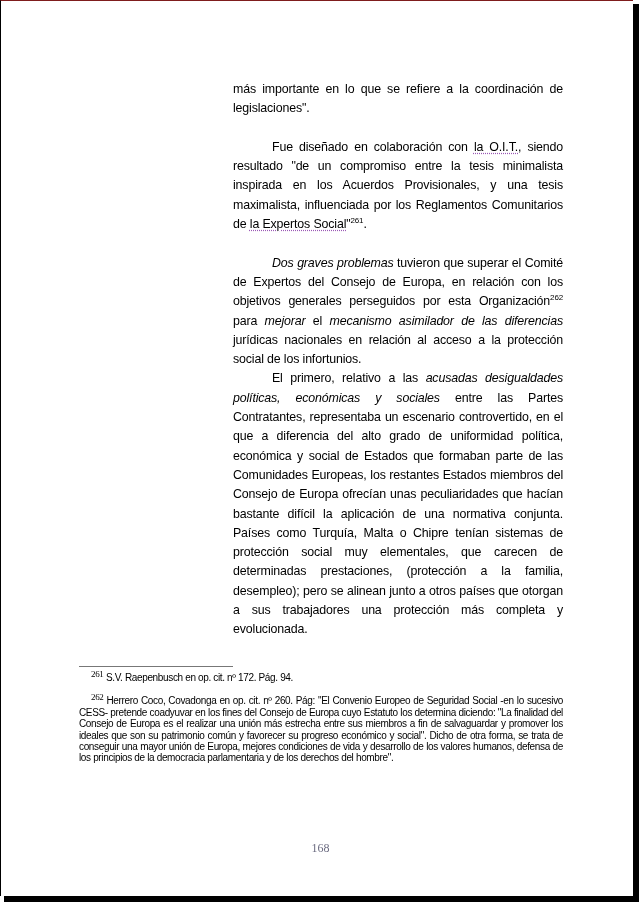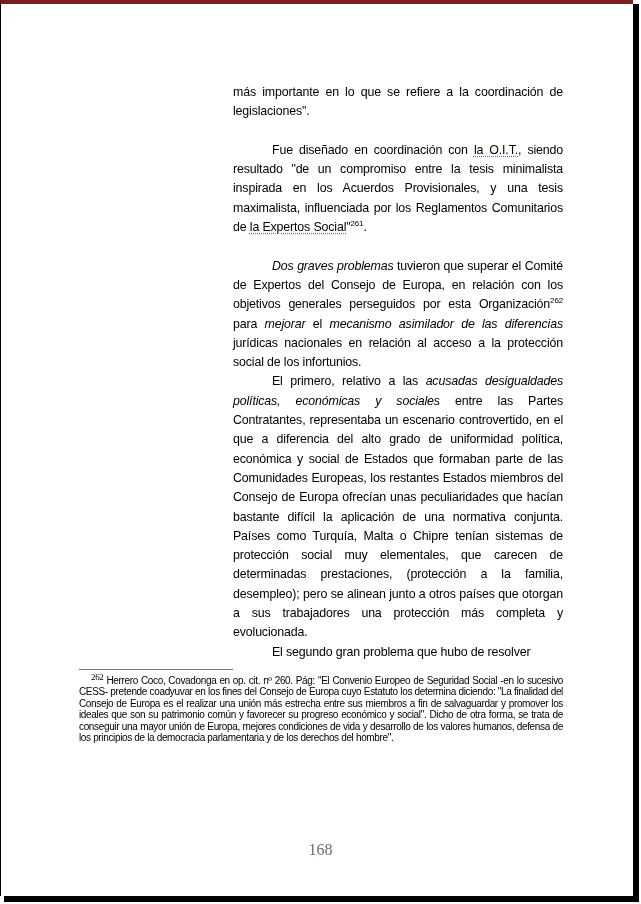--- a/index.html
+++ b/index.html
@@ -2,21 +2,21 @@
 <html><head>
 <meta charset="utf-8">
 <style>
   html, body { margin: 0; padding: 0; }
   body {
     width: 641px; height: 904px; background: #ffffff; position: relative; overflow: hidden;
     font-family: "Liberation Sans", sans-serif; color: #000;
   }
   .page {
     position: absolute; left: 0; top: 0; width: 633px; height: 896px;
-    border-left: 1px solid #000; border-top: 4px solid #7f1d1d; box-sizing: border-box;
+    border-left: 1px solid #000; border-top: 1px solid #7f1d1d; box-sizing: border-box;
     background: #fff;
   }
   .shadow-right { position: absolute; left: 633px; top: 4px; width: 6px; height: 896px; background: #000; }
   .shadow-bottom { position: absolute; left: 4px; top: 896px; width: 635px; height: 6px; background: #000; }
   .body-text {
     position: absolute; left: 232px; top: 79px; width: 330px;
     font-size: 12.4px; line-height: 19.3px; text-align: justify; letter-spacing: -0.15px;
   }
   .body-text p { margin: 0; }
   .body-text p.gap { margin-top: 19.3px; }
@@ -28,42 +28,42 @@
   .footnotes {
     position: absolute; left: 78px; top: 671px; width: 484px;
     font-size: 10px; line-height: 11.4px; letter-spacing: -0.35px; text-align: justify;
   }
   .footnotes p { margin: 0; }
   .footnotes p.fn1 { text-indent: 12px; margin-bottom: 12px; }
   .footnotes p.fn2 { text-indent: 12px; }
   .footnotes sup { font-family: "Liberation Serif", serif; font-size: 9px; vertical-align: 4px; }
   .page-number {
     position: absolute; left: 0; width: 641px; top: 841px; text-align: center;
-    font-family: "Liberation Serif", serif; font-size: 16px; color: #6b6b80;
+    font-family: "Liberation Serif", serif; font-size: 12px; color: #6b6b80;
   }
 </style>
 </head>
 <body>
 
 <div class="page">
   <div class="body-text">
     <p><span>más importante en lo que se refiere a la coordinación de legislaciones".</span></p>
 
-    <p class="gap indent"><span>Fue diseñado en coordinación con </span><span class="tag">la O.I.T.</span><span>, siendo resultado "de un compromiso entre la tesis minimalista inspirada en los Acuerdos Provisionales, y una tesis maximalista, influenciada por los Reglamentos Comunitarios de </span><span class="tag">la Expertos Social</span><span>"</span><sup>261</sup><span>.</span></p>
+    <p class="gap indent"><span>Fue diseñado en colaboración con </span><span class="tag">la O.I.T.</span><span>, siendo resultado "de un compromiso entre la tesis minimalista inspirada en los Acuerdos Provisionales, y una tesis maximalista, influenciada por los Reglamentos Comunitarios de </span><span class="tag">la Expertos Social</span><span>"</span><sup>261</sup><span>.</span></p>
 
     <p class="gap indent"><span class="bi">Dos graves problemas</span><span> tuvieron que superar el Comité de Expertos del Consejo de Europa, en relación con los objetivos generales perseguidos por esta Organización</span><sup>262</sup><span> para </span><span class="bi">mejorar</span><span> el </span><span class="bi">mecanismo asimilador de las diferencias</span><span> jurídicas nacionales en relación al acceso a la protección social de los infortunios.</span></p>
 
     <p class="indent"><span>El primero, relativo a las </span><span class="bi">acusadas desigualdades políticas, económicas y sociales</span><span> entre las Partes Contratantes, representaba un escenario controvertido, en el que a diferencia del alto grado de uniformidad política, económica y social de Estados que formaban parte de las Comunidades Europeas, los restantes Estados miembros del Consejo de Europa ofrecían unas peculiaridades que hacían bastante difícil la aplicación de una normativa conjunta. Países como Turquía, Malta o Chipre tenían sistemas de protección social muy elementales, que carecen de determinadas prestaciones, (protección a la familia, desempleo); pero se alinean junto a otros países que otorgan a sus trabajadores una protección más completa y evolucionada.</span></p>
 
-    <p class="indent"><span>El segundo gran problema que hubo de resolver</span></p>
   </div>
 
   <div class="fn-rule"></div>
 
   <div class="footnotes">
+    <p class="fn1"><sup>261</sup><span> S.V. Raepenbusch en op. cit. nº 172. Pág. 94.</span></p>
     <p class="fn2"><sup>262</sup><span> Herrero Coco, Covadonga en op. cit. nº 260. Pág: "El Convenio Europeo de Seguridad Social -en lo sucesivo CESS- pretende coadyuvar en los fines del Consejo de Europa cuyo Estatuto los determina diciendo: "La finalidad del Consejo de Europa es el realizar una unión más estrecha entre sus miembros a fin de salvaguardar y promover los ideales que son su patrimonio común y favorecer su progreso económico y social". Dicho de otra forma, se trata de conseguir una mayor unión de Europa, mejores condiciones de vida y desarrollo de los valores humanos, defensa de los principios de la democracia parlamentaria y de los derechos del hombre".</span></p>
   </div>
 </div>
 
 <div class="page-number">168</div>
 
 <div class="shadow-right"></div>
 <div class="shadow-bottom"></div>
 
 </body></html>

